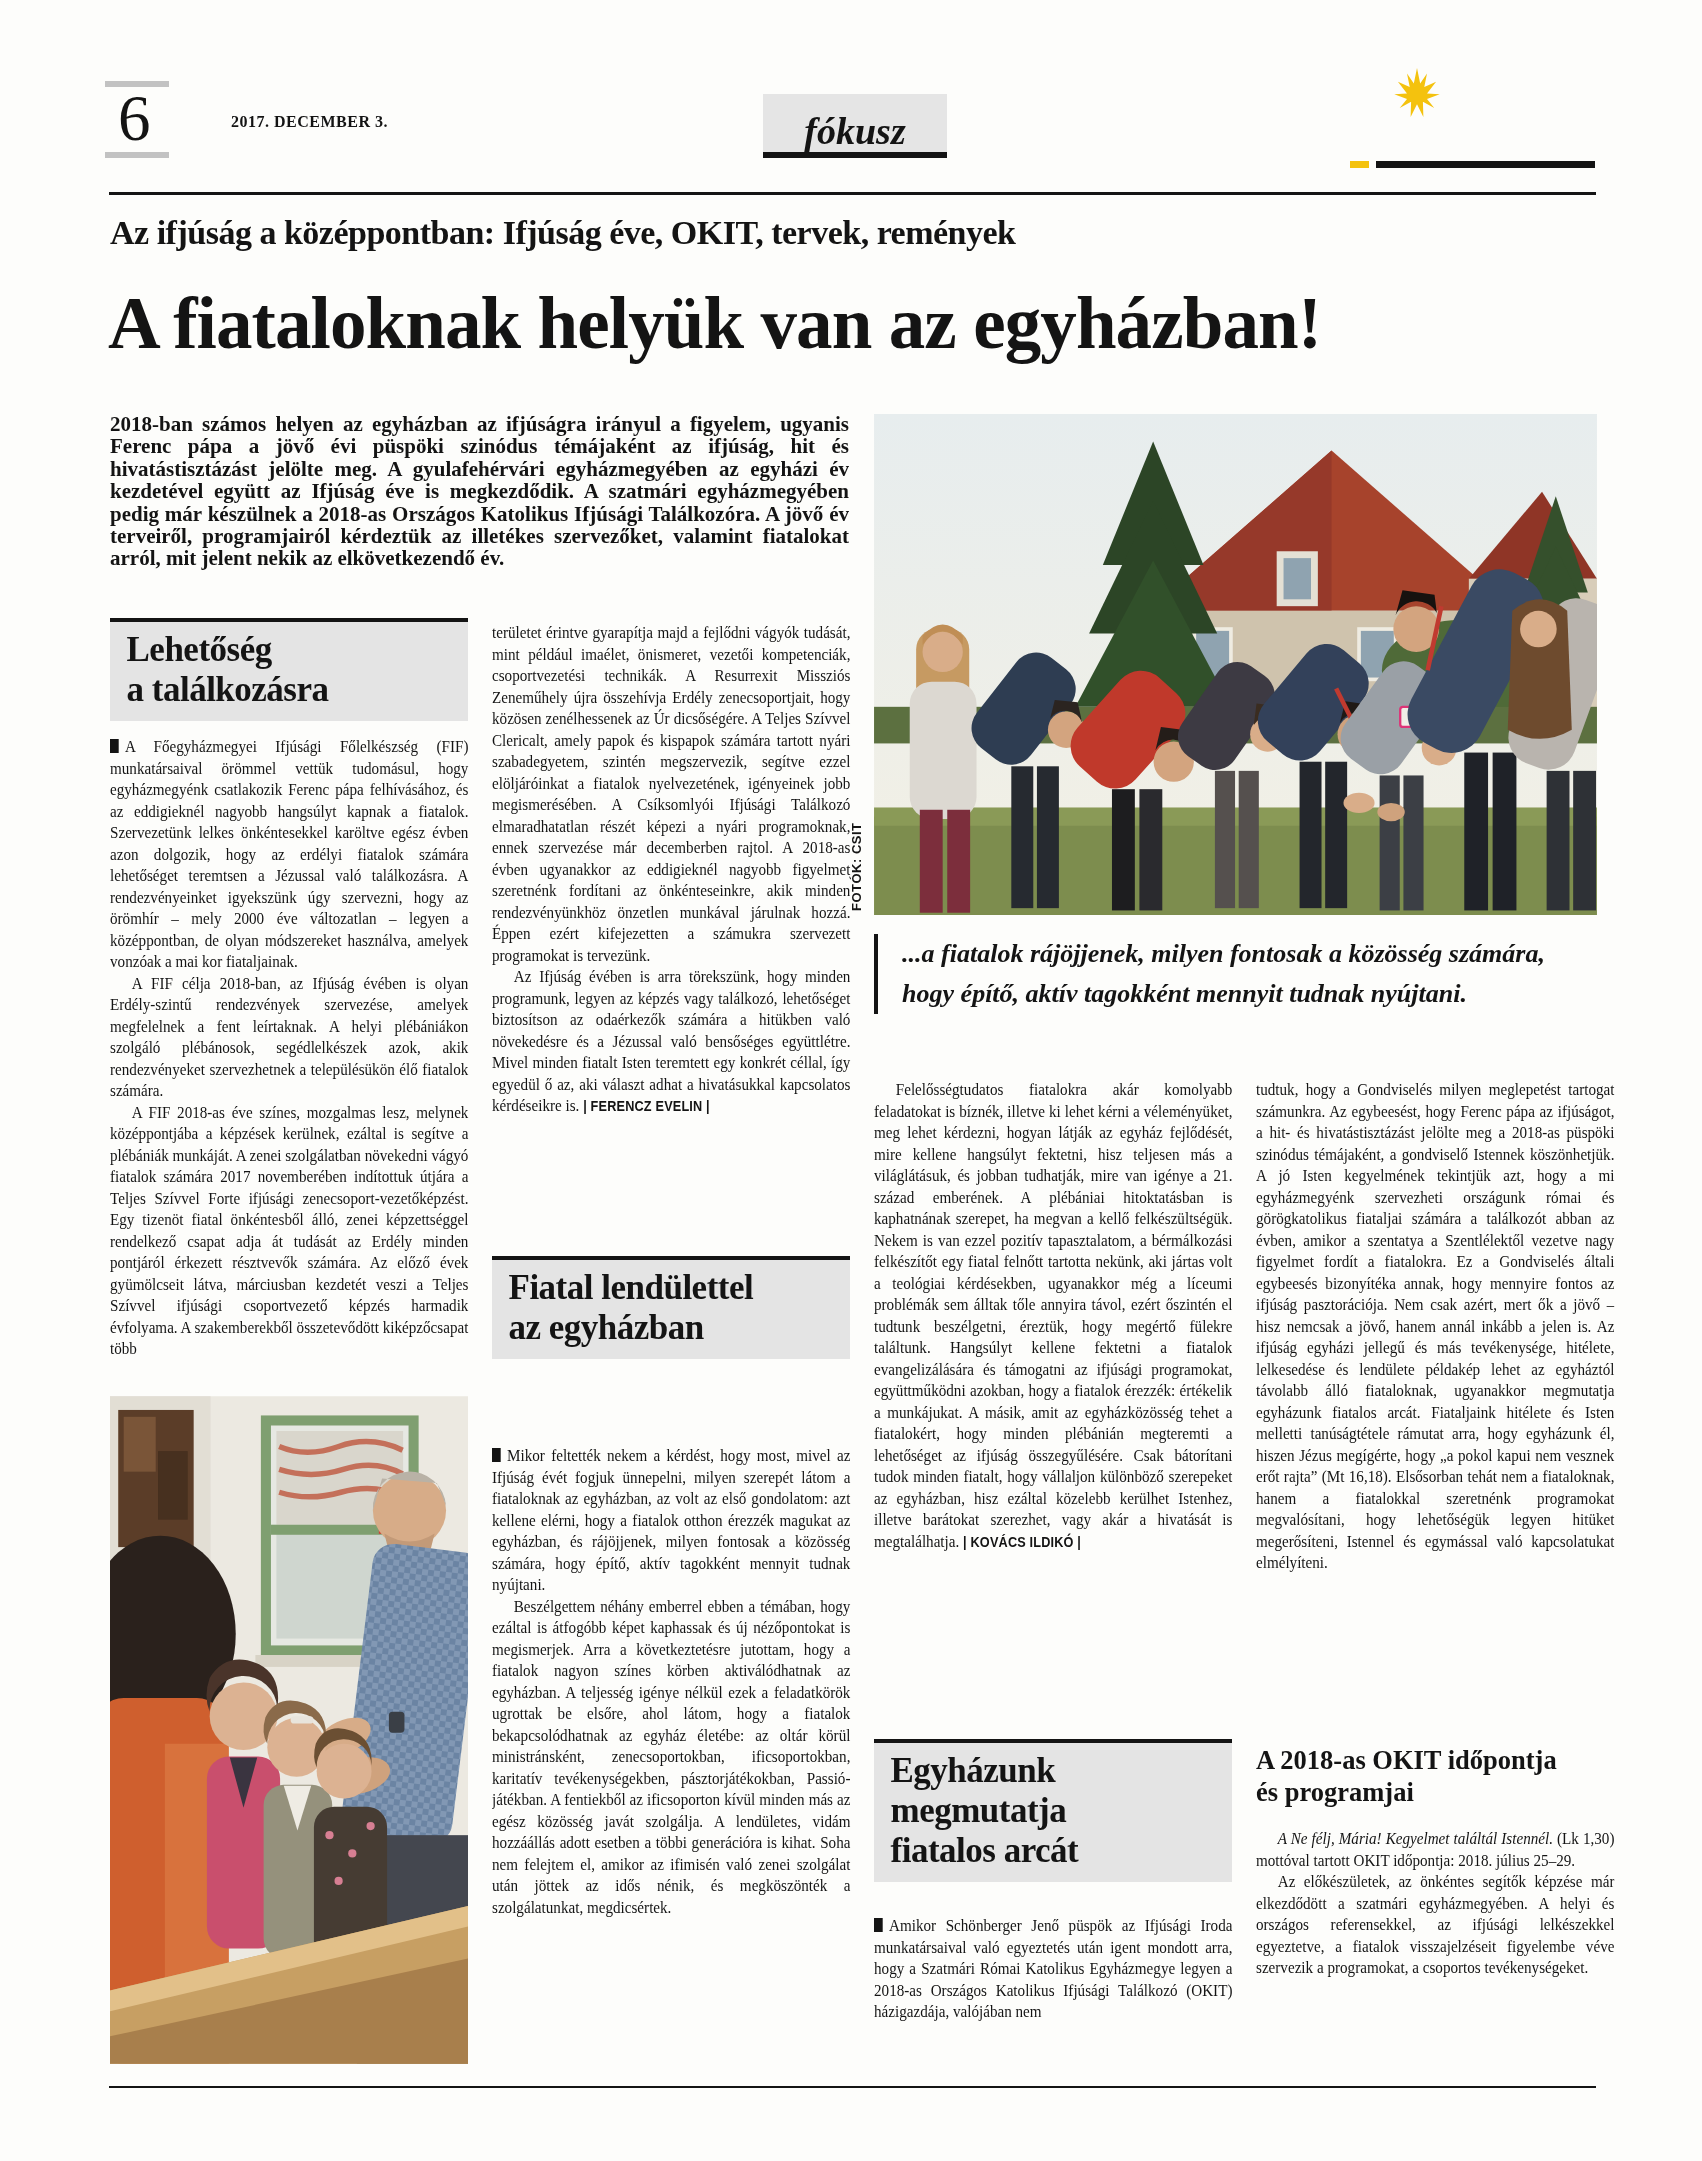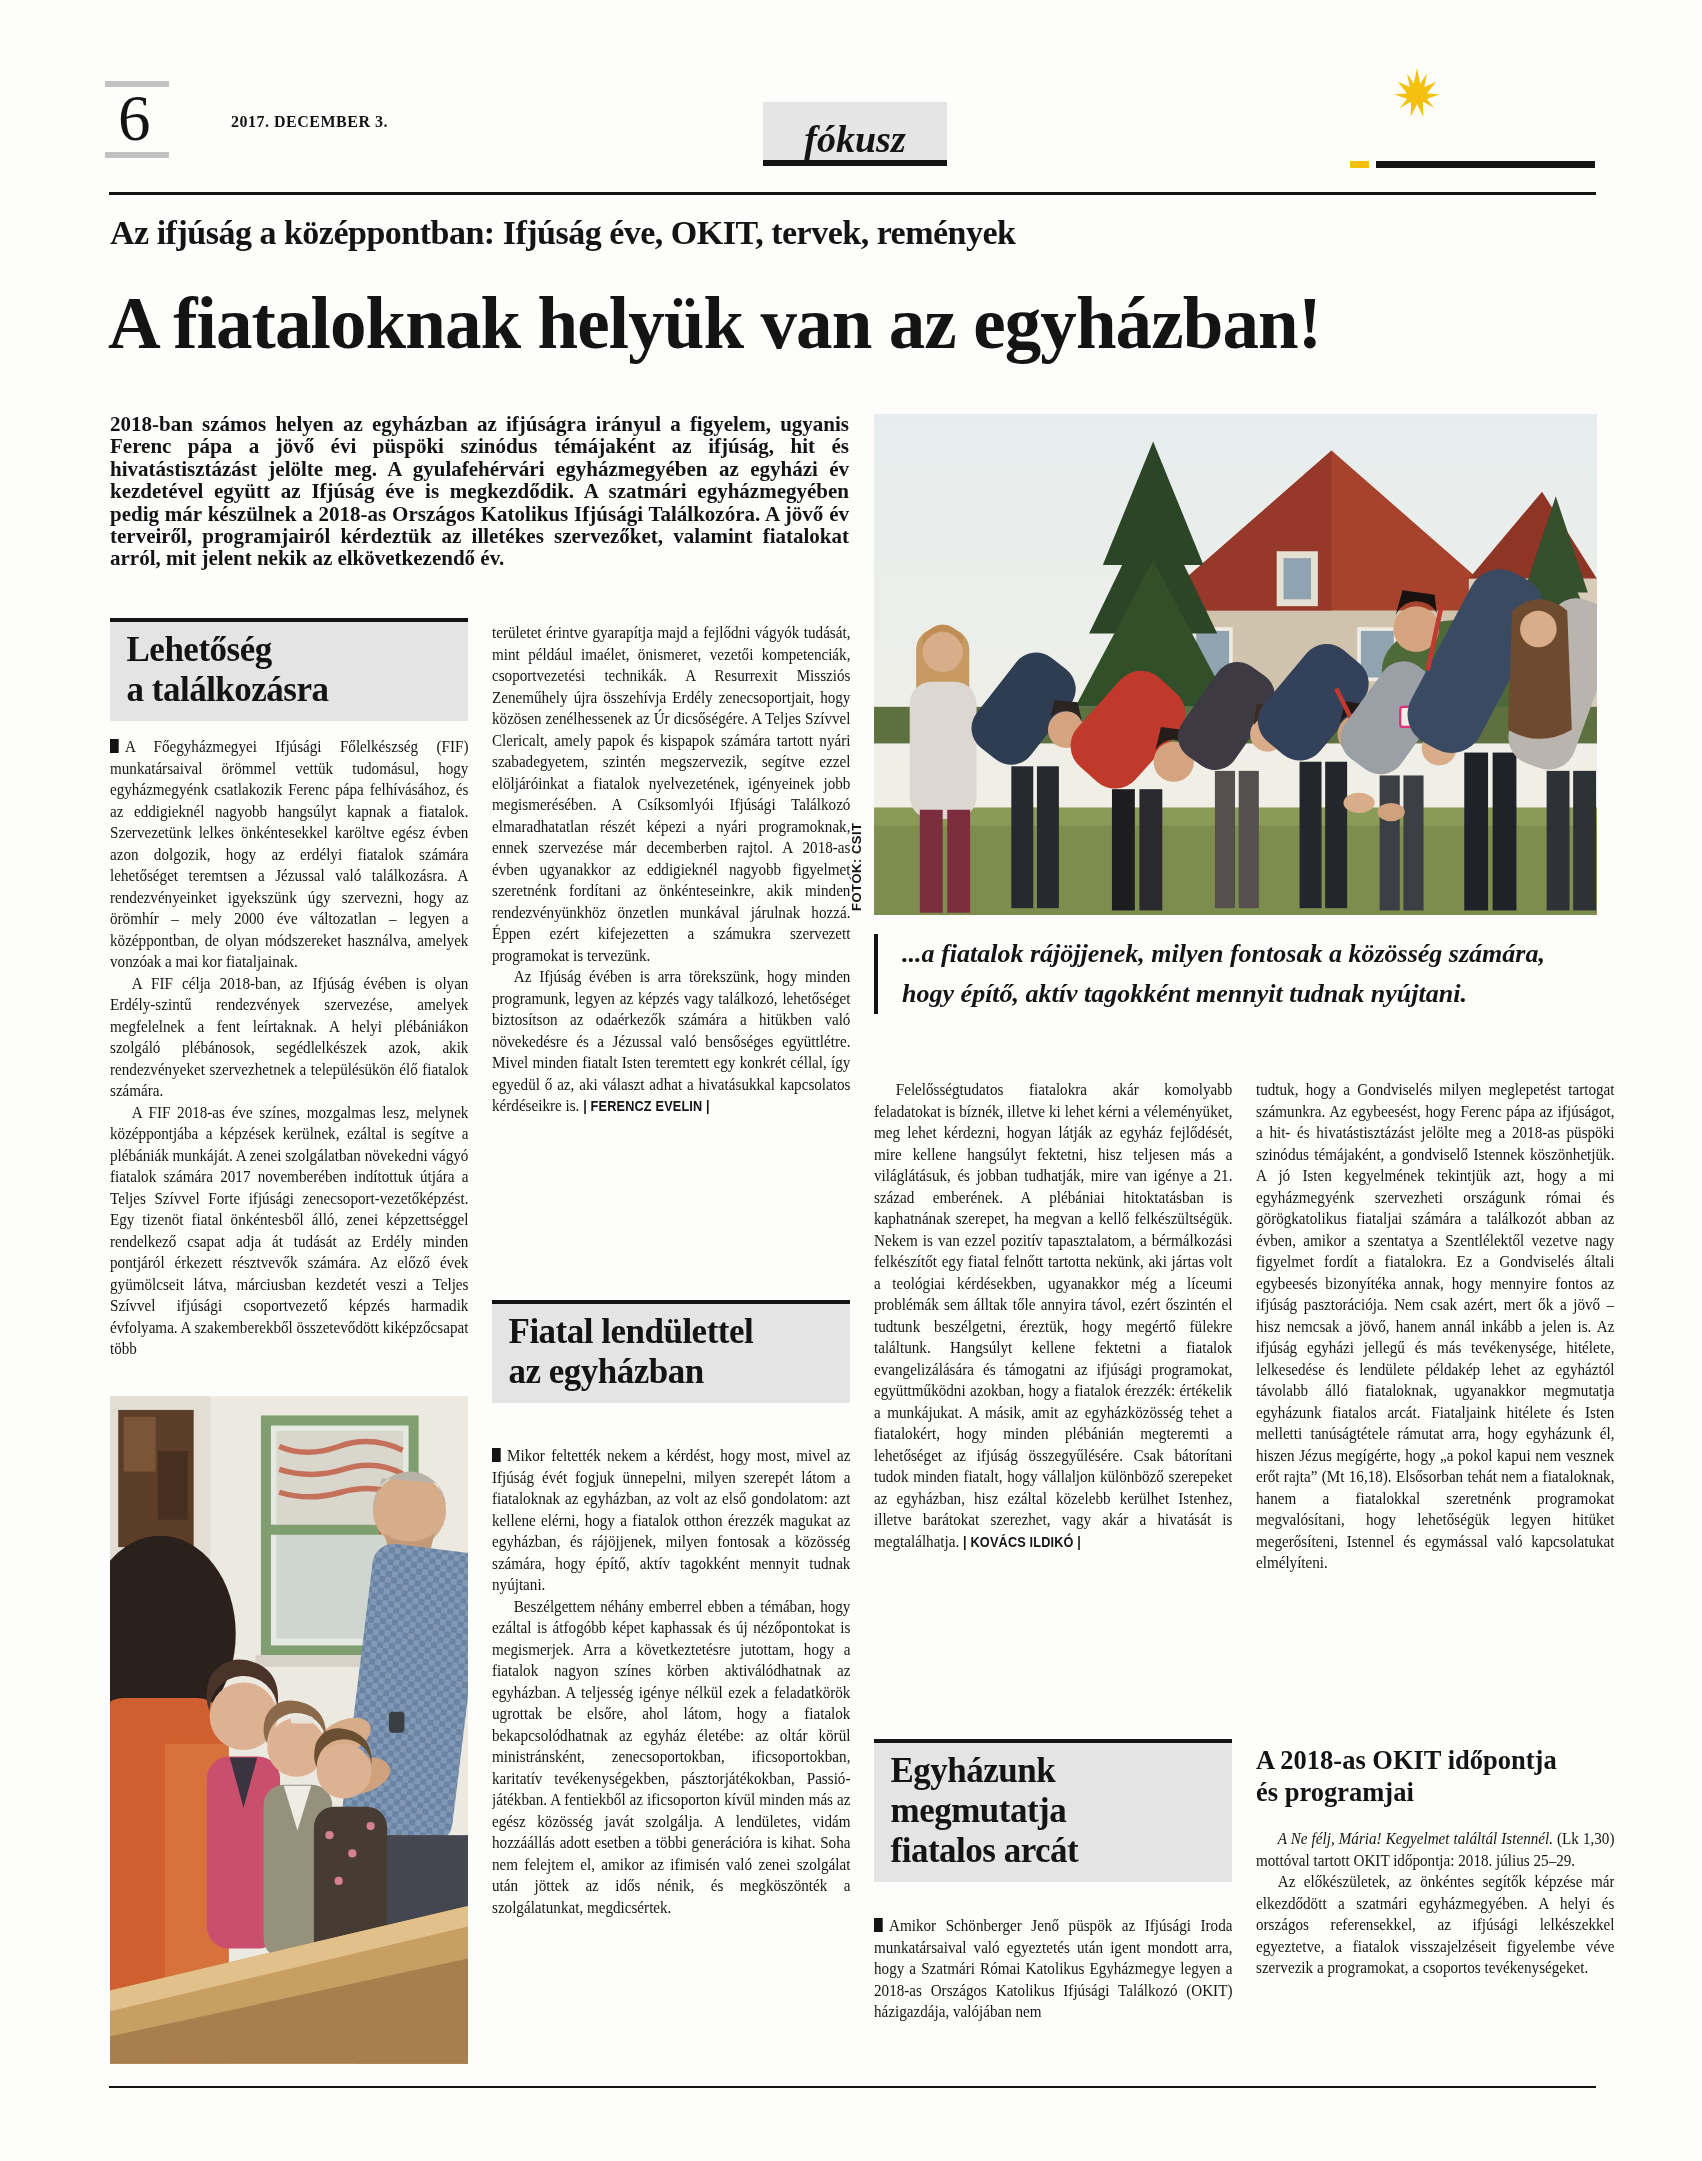--- a/index.html
+++ b/index.html
@@ -53,21 +53,21 @@
 <body>
 
 <div class="page">
 
   <div class="abs graybar" style="left:105px;top:81px;"></div>
   <div class="abs pagenum" style="left:118px;top:86px;">6</div>
   <div class="abs graybar" style="left:105px;top:152px;"></div>
 
   <div class="abs dateline" style="left:231px;top:113px;">2017. DECEMBER 3.</div>
 
-  <div class="abs fokuszbox" style="left:763px;top:94px;margin-top:8px;">
+  <div class="abs fokuszbox" style="left:763px;top:94px;">
     <span>fókusz</span>
   </div>
 
   <div class="abs flame" style="left:1394px;top:68px;">
     <svg width="46" height="50" viewBox="0 0 100 110">
       <polygon fill="#f4c20e" points="50,0 57,34 72,12 66,42 92,30 72,56 100,58 72,68 88,88 63,74 64,108 50,80 36,108 37,74 12,88 28,68 0,58 28,56 8,30 34,42 28,12 43,34"></polygon>
     </svg>
   </div>
   <div class="abs mast-square" style="left:1350px;top:161px;"></div>
   <div class="abs mast-under" style="left:1376px;top:161px;width:219px;"></div>
@@ -248,21 +248,21 @@
       <polygon points="0,1400 783,1230 783,1460 0,1460" fill="#a87f4c"></polygon>
     </svg>
   </div>
 
   <div class="abs colblock body-text" style="left:492px;top:622px;height:654px;overflow:hidden;">
     <p><span>területet érintve gyarapítja majd a fejlődni vágyók tudását, mint például imaélet, önismeret, vezetői kompetenciák, csoportvezetési technikák. A Resurrexit Missziós Zeneműhely újra összehívja Erdély zenecsoportjait, hogy közösen zenélhessenek az Úr dicsőségére. A Teljes Szívvel Clericalt, amely papok és kispapok számára tartott nyári szabadegyetem, szintén megszervezik, segítve ezzel elöljáróinkat a fiatalok nyelvezetének, igényeinek jobb megismerésében. A Csíksomlyói Ifjúsági Találkozó elmaradhatatlan részét képezi a nyári programoknak, ennek szervezése már decemberben rajtol. A 2018-as évben ugyanakkor az eddigieknél nagyobb figyelmet szeretnénk fordítani az önkénteseinkre, akik minden rendezvényünkhöz önzetlen munkával járulnak hozzá. Éppen ezért kifejezetten a számukra szervezett programokat is tervezünk.</span></p>
     <p class="ind"><span>Az Ifjúság évében is arra törekszünk, hogy minden programunk, legyen az képzés vagy találkozó, lehetőséget biztosítson az odaérkezők számára a hitükben való növekedésre és a Jézussal való bensőséges együttlétre. Mivel minden fiatalt Isten teremtett egy konkrét céllal, így egyedül ő az, aki választ adhat a hivatásukkal kapcsolatos kérdéseikre is.</span>
        <span class="byline">| FERENCZ EVELIN |</span></p>
   </div>
 
-  <div class="abs headbox" style="left:492px;top:1300px;">
+  <div class="abs headbox" style="left:492px;top:1256px;">
     <div>Fiatal lendülettel</div>
     <div>az egyházban</div>
   </div>
 
   <div class="abs colblock body-text" style="left:492px;top:1445px;height:622px;overflow:hidden;">
     <p><span class="mk"></span><span>Mikor feltették nekem a kérdést, hogy most, mivel az Ifjúság évét fogjuk ünnepelni, milyen szerepét látom a fiataloknak az egyházban, az volt az első gondolatom: azt kellene elérni, hogy a fiatalok otthon érezzék magukat az egyházban, és rájöjjenek, milyen fontosak a közösség számára, hogy építő, aktív tagokként mennyit tudnak nyújtani.</span></p>
     <p class="ind"><span>Beszélgettem néhány emberrel ebben a témában, hogy ezáltal is átfogóbb képet kaphassak és új nézőpontokat is megismerjek. Arra a következtetésre jutottam, hogy a fiatalok nagyon színes körben aktiválódhatnak az egyházban. A teljesség igénye nélkül ezek a feladatkörök ugrottak be elsőre, ahol látom, hogy a fiatalok bekapcsolódhatnak az egyház életébe: az oltár körül ministránsként, zenecsoportokban, ificsoportokban, karitatív tevékenységekben, pásztorjátékokban, Passió-játékban. A fentiekből az ificsoporton kívül minden más az egész közösség javát szolgálja. A lendületes, vidám hozzáállás adott esetben a többi generációra is kihat. Soha nem felejtem el, amikor az ifimisén való zenei szolgálat után jöttek az idős nénik, és megköszönték a szolgálatunkat, megdicsértek.</span></p>
   </div>
 
   <div class="abs colblock body-text" style="left:874px;top:1079px;height:636px;overflow:hidden;">

